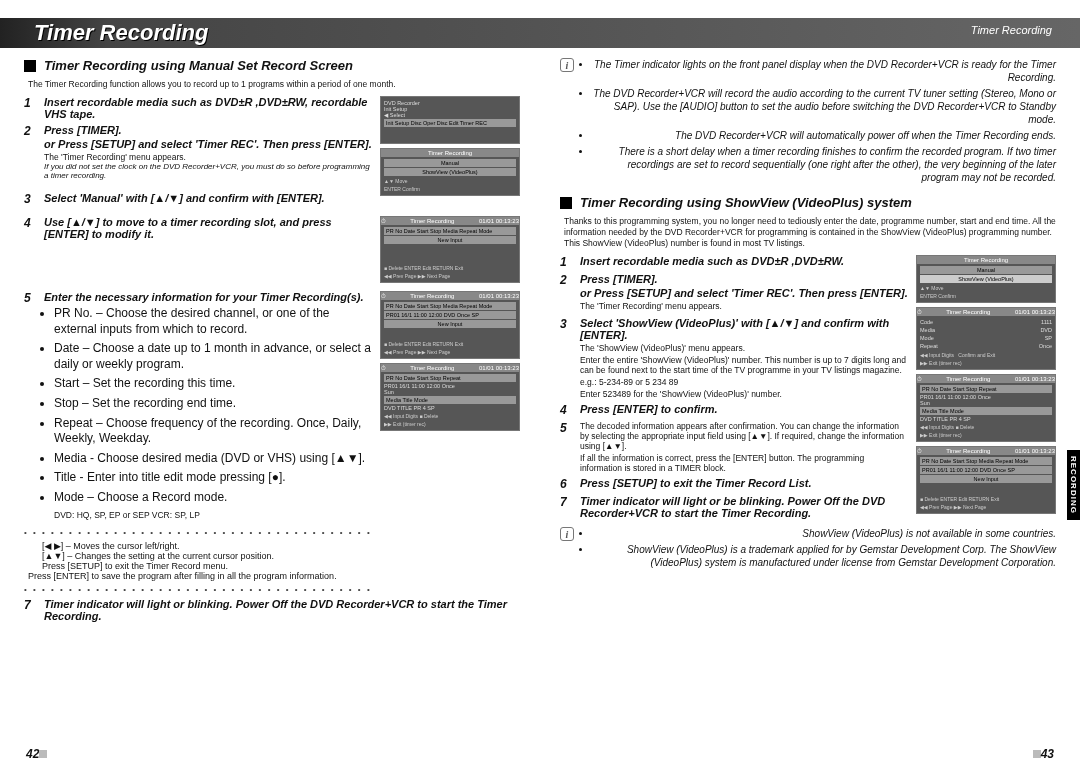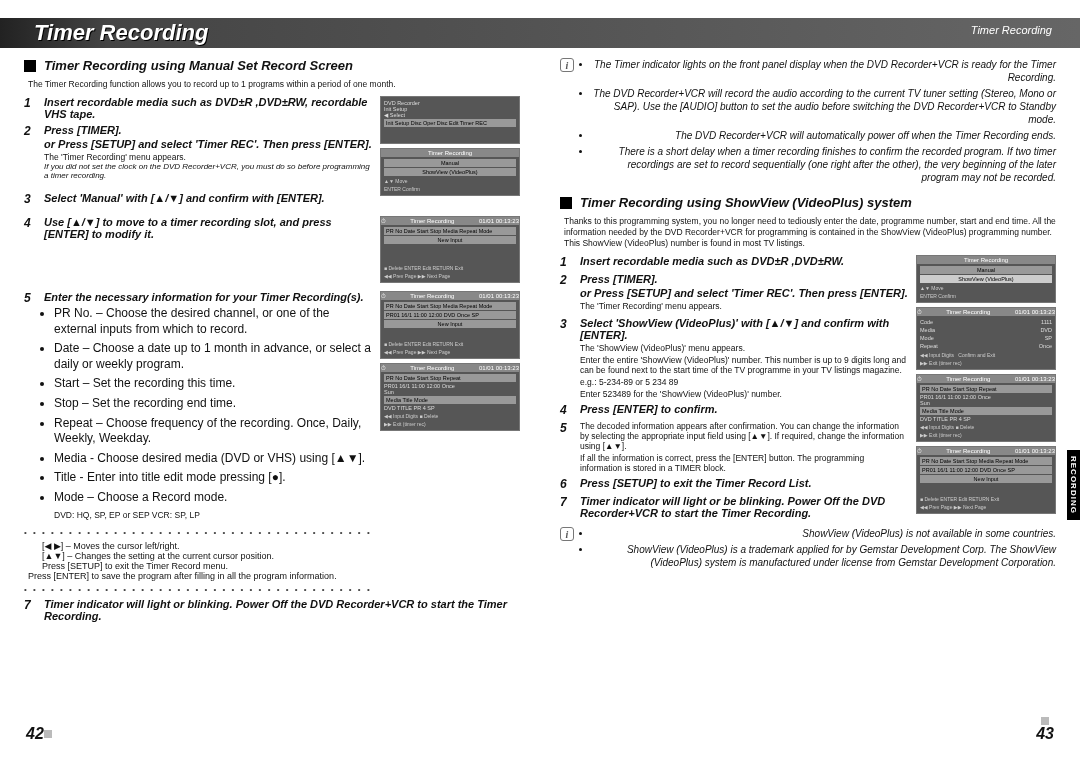--- a/index.html
+++ b/index.html
@@ -66,25 +66,25 @@
   .info-row { display: flex; gap: 6px; margin-bottom: 4px; align-items: flex-start; }
   .info-icon {
     width: 14px; height: 14px; border: 1px solid #777; border-radius: 3px;
     display: flex; align-items: center; justify-content: center;
     font-family: Georgia, serif; font-style: italic; font-weight: bold; font-size: 10px;
     color: #555;
   }
   .info-bullets { flex: 1; }
   .info-bullets li { font-size: 10px; font-style: italic; margin-bottom: 3px; list-style: disc; margin-left: 12px; line-height: 1.3; text-align: right; }
   .page-num {
-    position: absolute; bottom: 20px; font-style: italic; font-weight: 700; font-size: 16px;
+    position: absolute; bottom: 2px; font-style: italic; font-weight: 700; font-size: 12px;
     display: flex; align-items: center; 
   }
   .page-num.left { left: 26px; }
-  .page-num.right { right: 26px; flex-direction: column; }
+  .page-num.right { right: 26px; }
   .page-num .sq { width: 8px; height: 8px; background: #bbb; }
   .side-tab {
     position: absolute; right: 0; top: 450px;
     writing-mode: vertical-rl; text-orientation: mixed;
     background: #000; color: #fff; font-size: 8px; font-weight: 700;
     padding: 6px 2px; letter-spacing: 1px;
   }
 </style>
 </head>
 <body>
@@ -251,21 +251,21 @@
           <div class="bold-it">Press [TIMER].</div>
           <div class="bold-it" style="margin-top:2px">or Press [SETUP] and select 'Timer REC'. Then press [ENTER].</div>
           <div class="sub">The 'Timer Recording' menu appears.</div>
         </div>
           </div>
         <div class="step" style="margin-top:6px">
             <div class="step-num">3</div>
             <div class="step-body">
           <div class="bold-it">Select 'ShowView (VideoPlus)' with [▲/▼] and confirm with [ENTER].</div>
           <div class="sub">The 'ShowView (VideoPlus)' menu appears.</div>
-          <div class="sub">Enter the entire 'ShowView (VideoPlus)' number. This number is up to 9 digits long and can be found next to the start time of the TV programme in your TV listings magazine.</div>
+          <div class="sub">Enter the entire 'ShowView (VideoPlus)' number. This number is up to 7 digits long and can be found next to the start time of the TV programme in your TV listings magazine.</div>
           <div class="sub">e.g.: 5-234-89 or 5 234 89</div>
           <div class="sub">Enter 523489 for the 'ShowView (VideoPlus)' number.</div>
         </div>
           </div>
         <div class="step">
             <div class="step-num">4</div>
             <div class="step-body"><span class="bold-it">Press [ENTER] to confirm.</span></div>
           </div>
         <div class="step">
             <div class="step-num">5</div>

